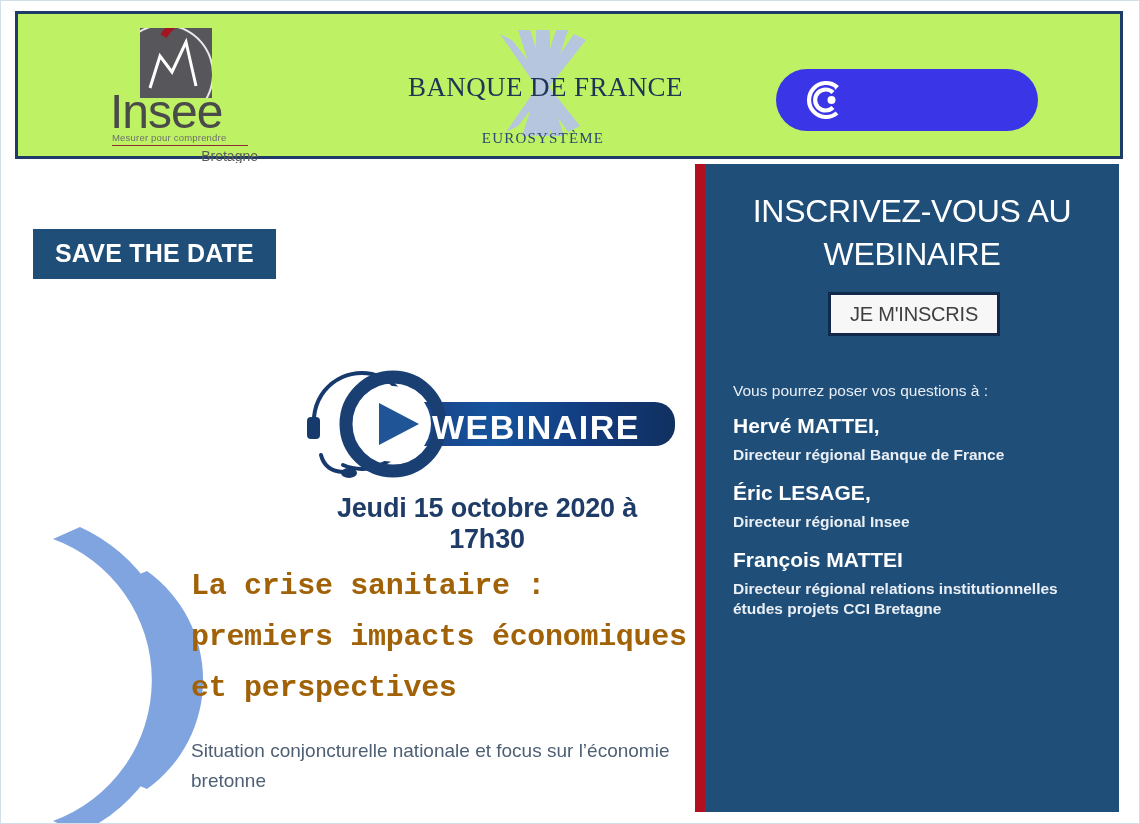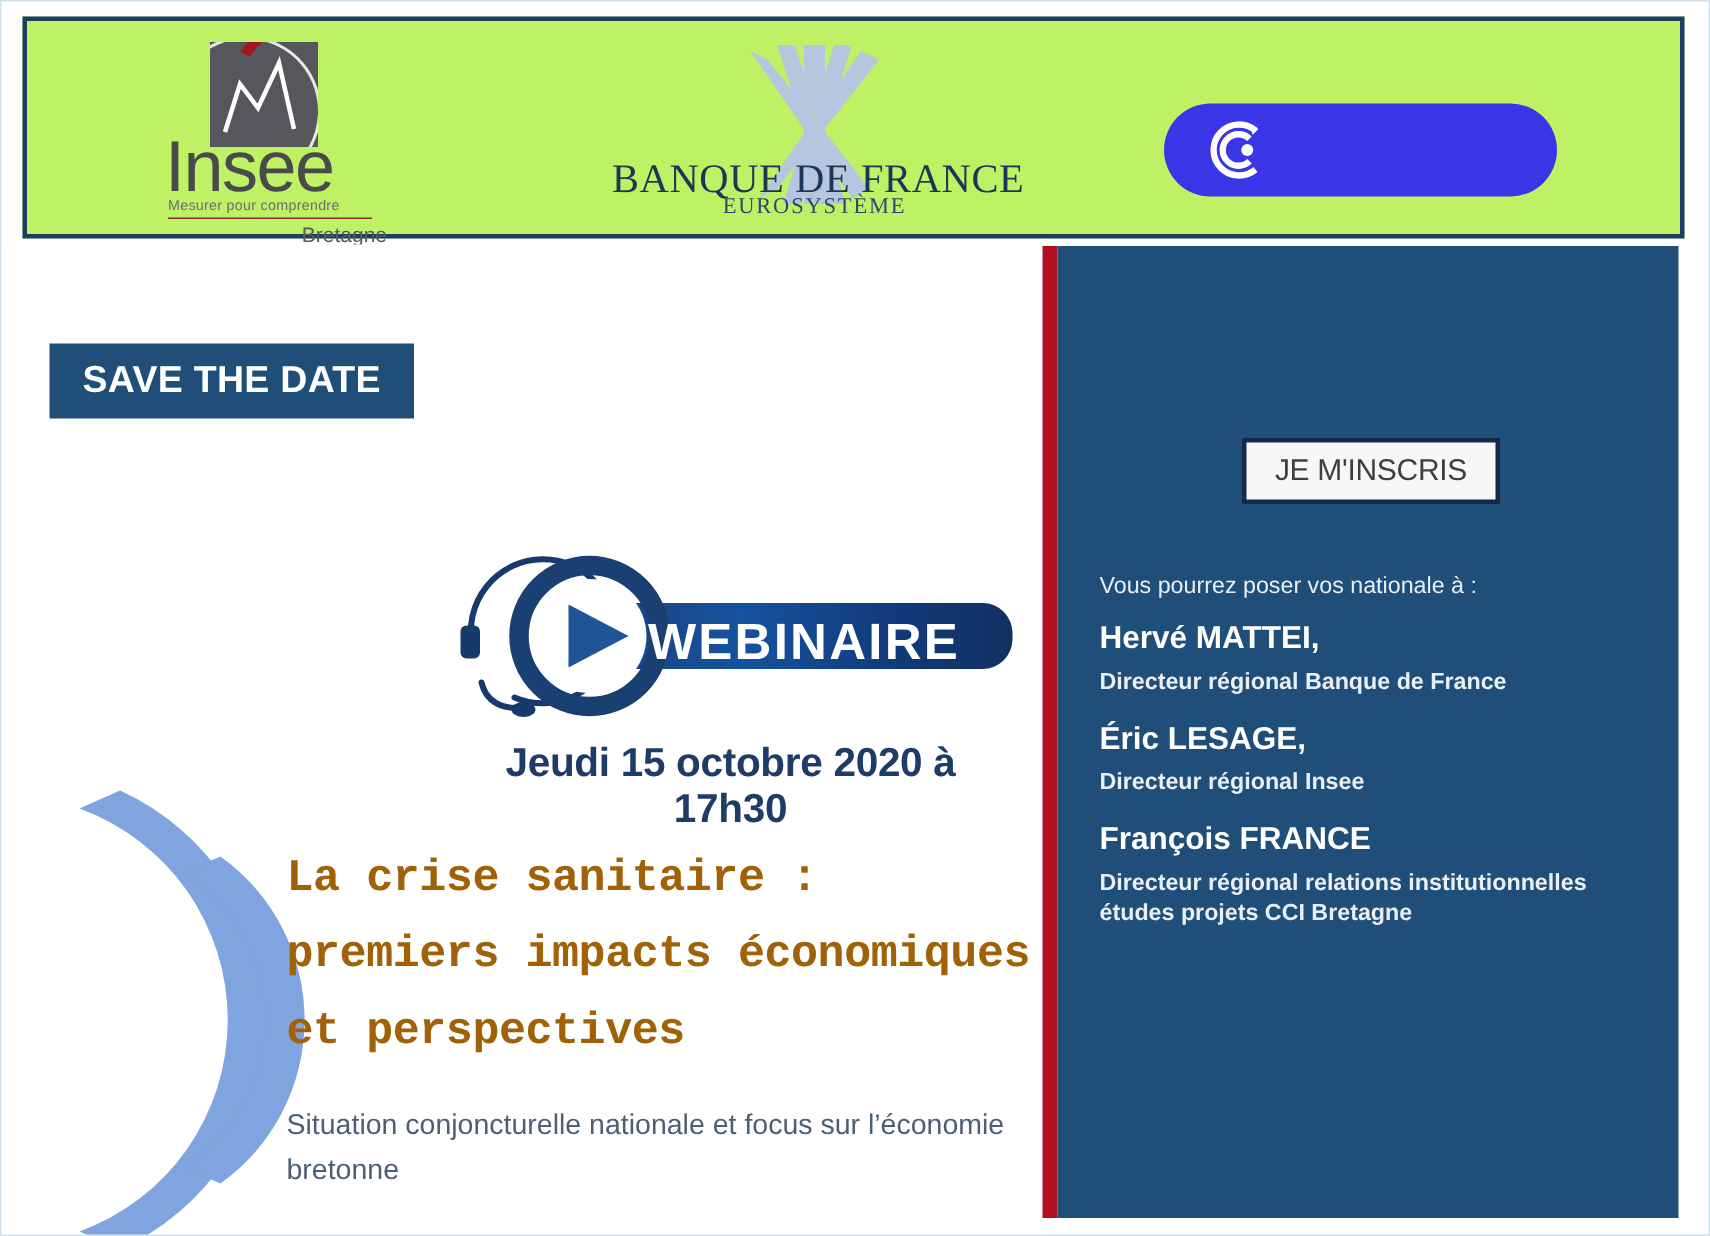--- a/index.html
+++ b/index.html
@@ -138,21 +138,20 @@
     top: 42px;
     width: 100%;
     text-align: center;
     font-family: "Liberation Serif", serif;
     font-size: 27px;
     font-weight: 400;
     color: #1d3557;
     letter-spacing: 0.4px;
     font-variant: small-caps;
     white-space: nowrap;
-    margin-top: 32px;
   }
   .bdf-euro {
     position: absolute;
     left: 0;
     top: 100px;
     width: 100%;
     text-align: center;
     font-family: "Liberation Serif", serif;
     font-size: 15px;
     color: #2b4a6f;
@@ -431,30 +430,31 @@
       <div class="title-line">La crise sanitaire :</div>
       <div class="title-line">premiers impacts économiques</div>
       <div class="title-line">et perspectives</div>
       <div class="subtitle">Situation conjoncturelle nationale et focus sur l’économie bretonne</div>
     </div>
   </div>
 
   <div class="red-strip"></div>
   <div class="right-panel">
 
+    <div class="panel-heading">INSCRIVEZ-VOUS AU WEBINAIRE</div>
 
     <div class="signup-button">JE M'INSCRIS</div>
 
     <div class="speakers">
-      <div class="speakers-intro">Vous pourrez poser vos nationale à :</div>
+      <div class="speakers-intro">Vous pourrez poser vos questions à :</div>
 
       <div class="speaker-name">Hervé MATTEI,</div>
       <div class="speaker-role">Directeur régional Banque de France</div>
 
       <div class="speaker-name">Éric LESAGE,</div>
       <div class="speaker-role">Directeur régional Insee</div>
 
-      <div class="speaker-name">François FRANCE</div>
+      <div class="speaker-name">François MATTEI</div>
       <div class="speaker-role last">Directeur régional relations institutionnelles études projets CCI Bretagne</div>
     </div>
   </div>
 
 </div>
 
 </body></html>

